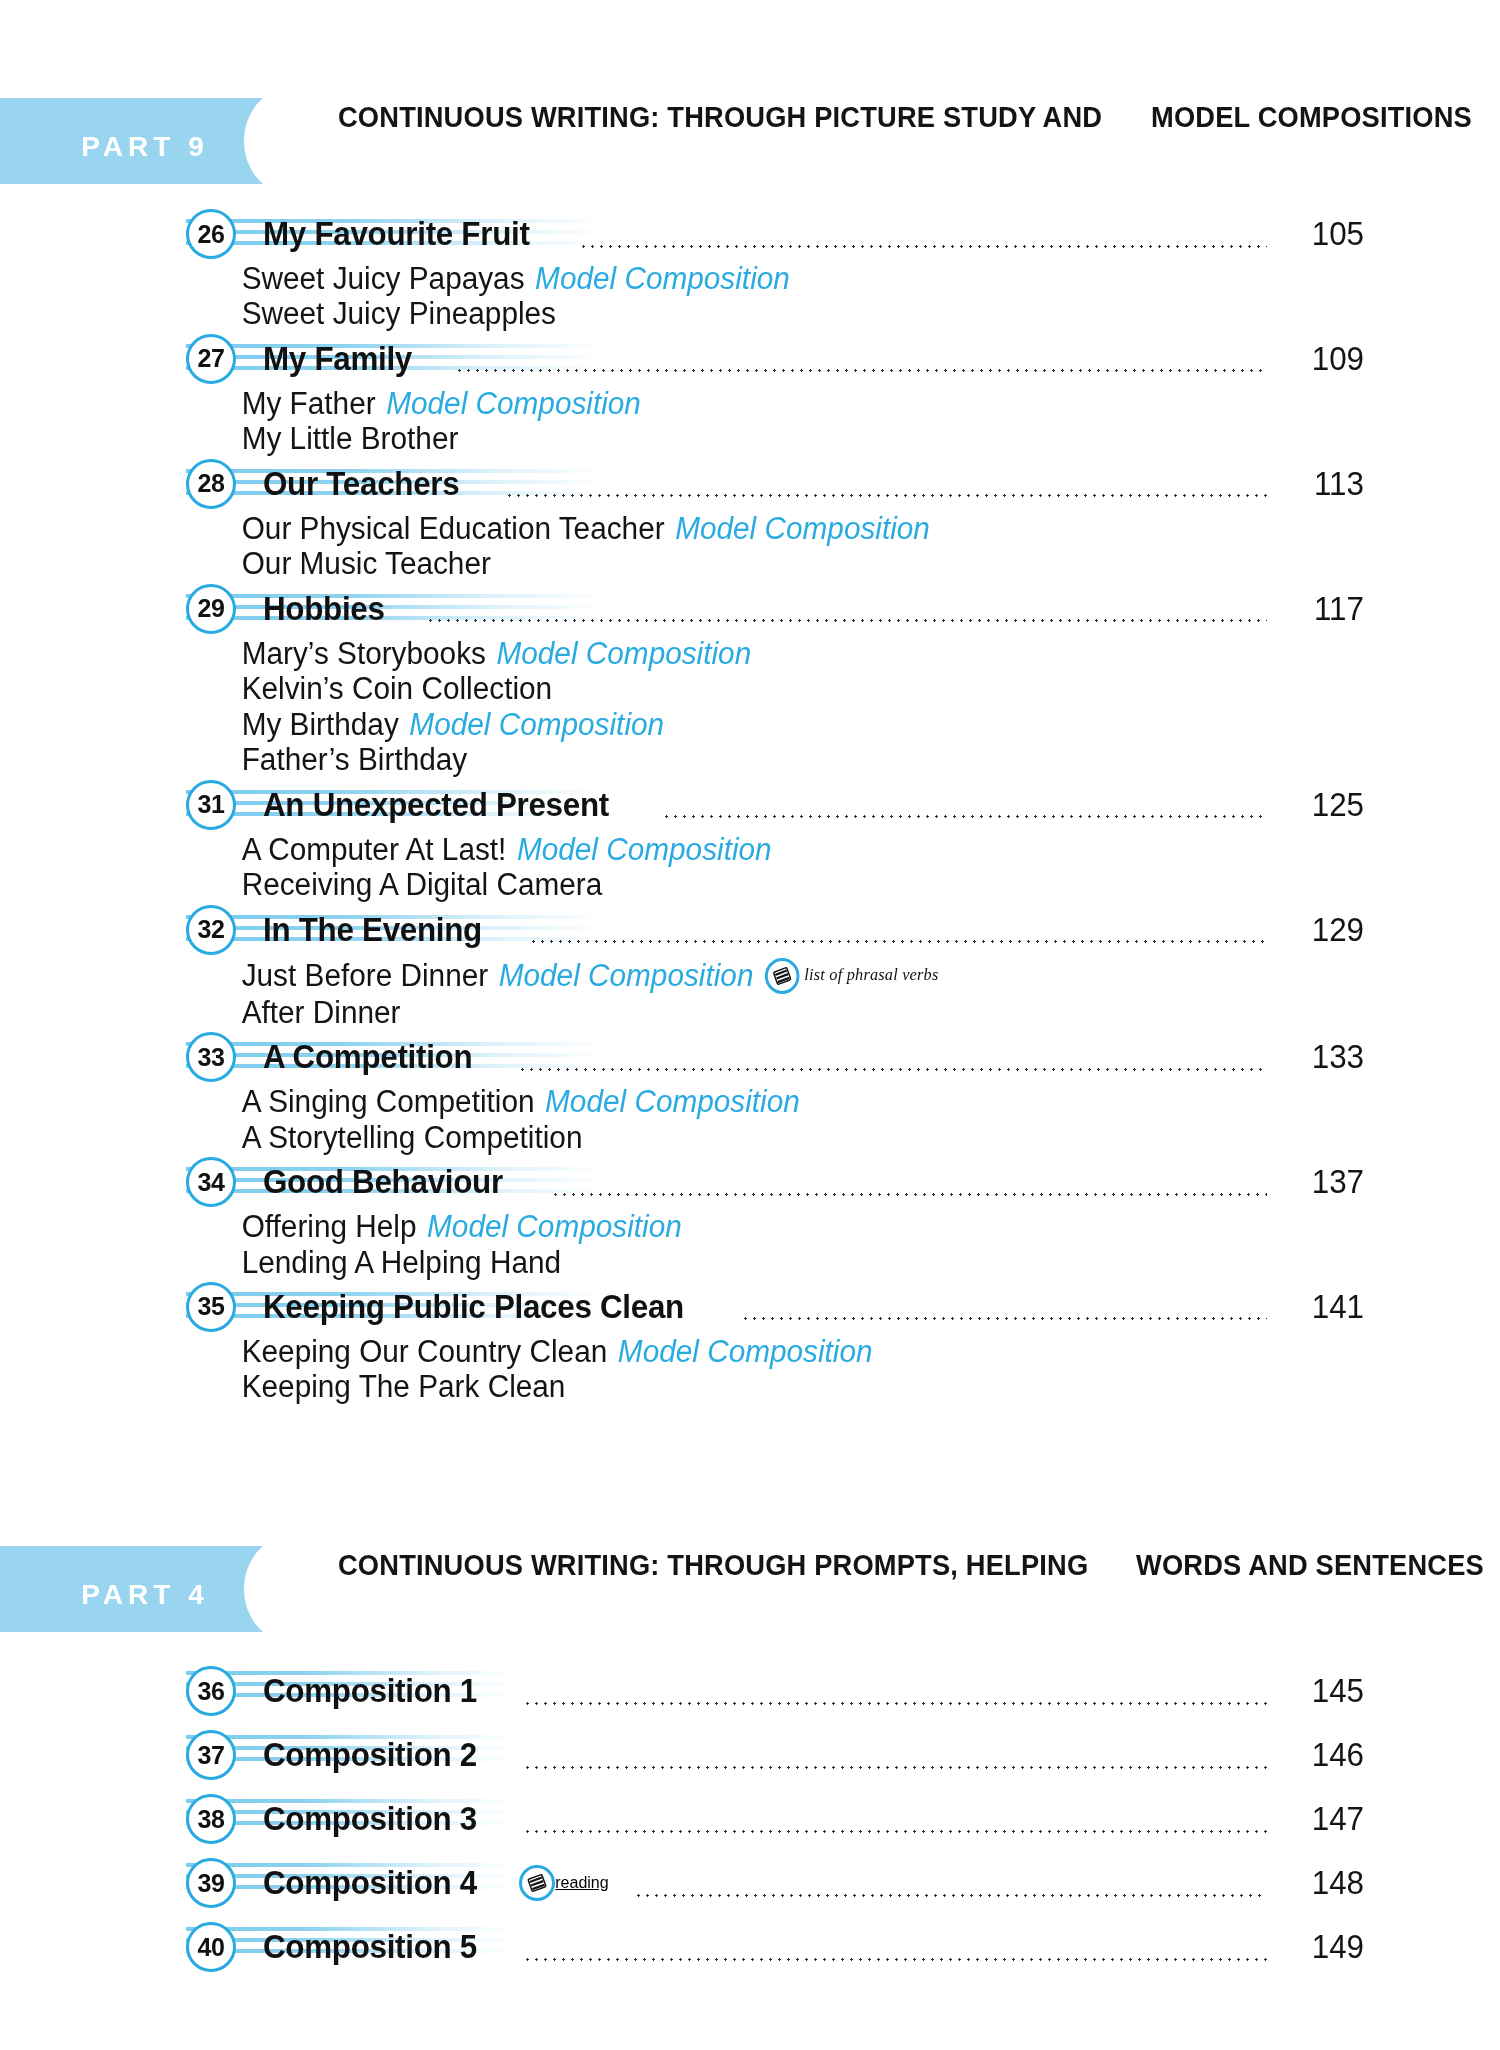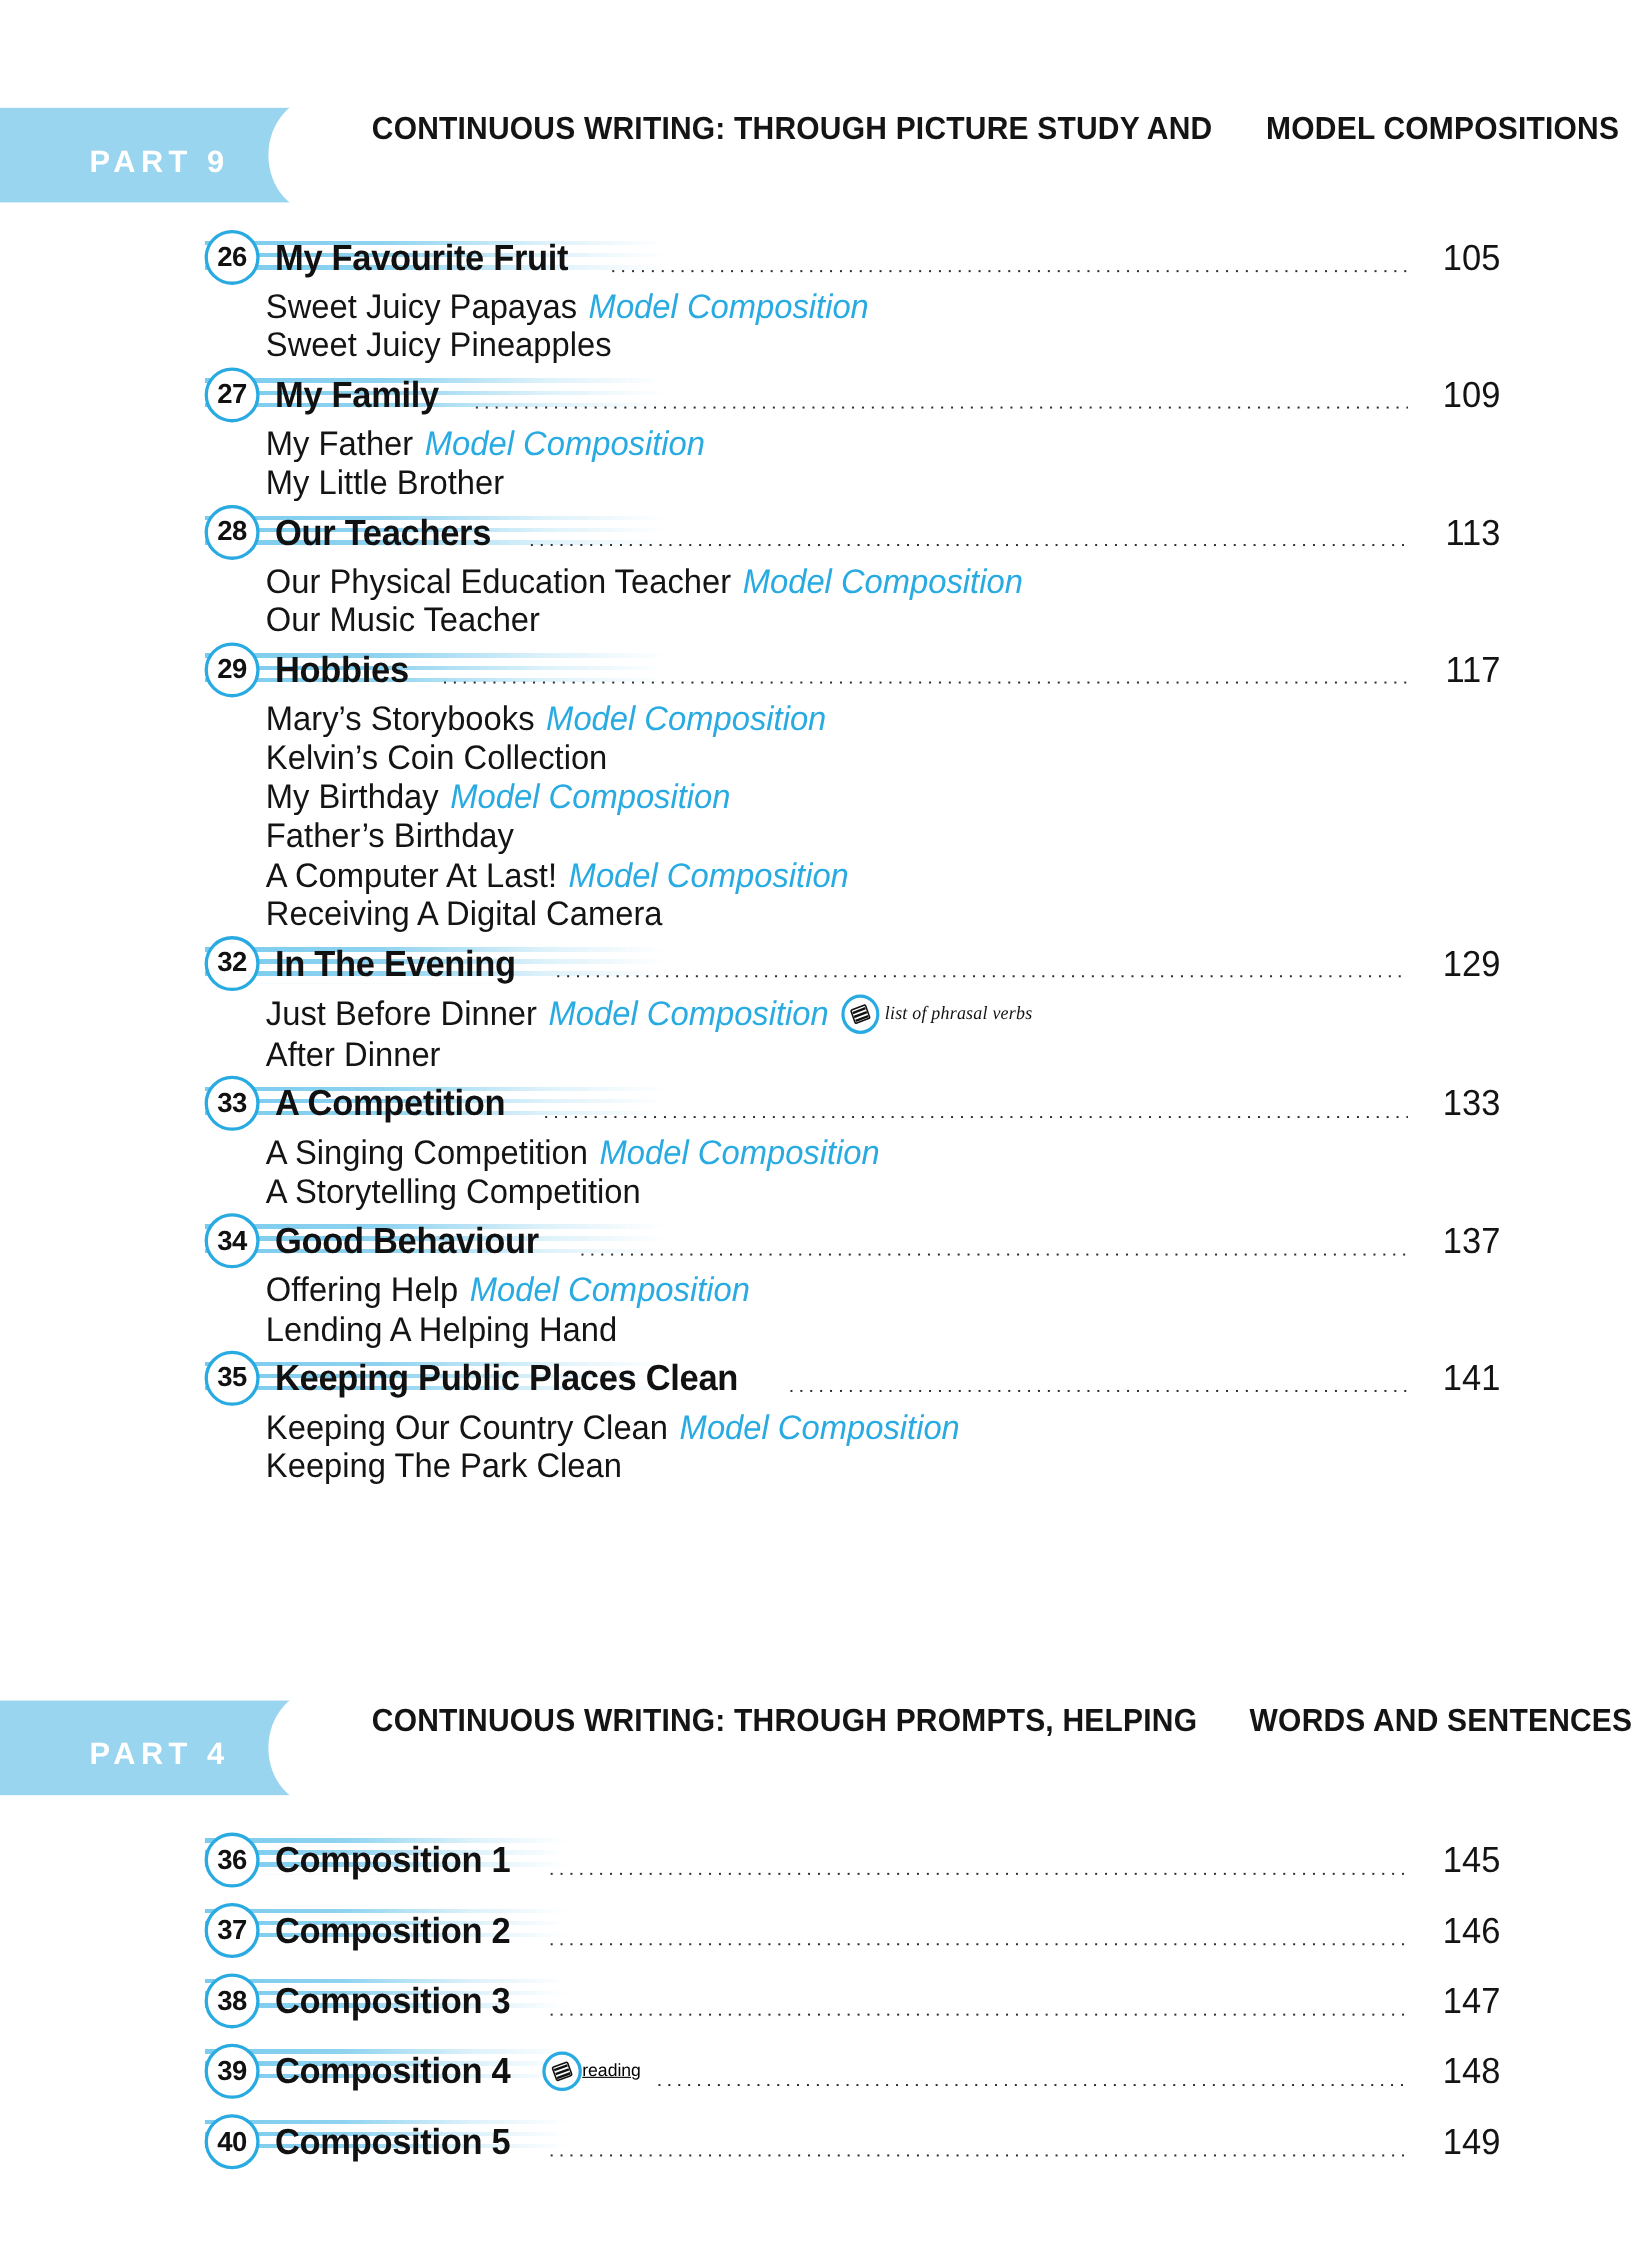--- a/index.html
+++ b/index.html
@@ -100,20 +100,21 @@
 
   .entry {
     margin-top: 2px;
   }
 
   .entry-main {
     position: relative;
     display: flex;
     align-items: center;
     height: 52px;
+    gap: 13px;
   }
 
   
   .stripes {
     position: absolute;
     left: 0;
     top: 8px;
     height: 36px;
     width: 420px;
     z-index: 0;
@@ -394,20 +395,27 @@
       <div class="sub-line">
         <span>My Birthday</span>
         <span class="model-comp">Model Composition</span>
       </div>
       <div class="sub-line">
         <span>Father’s Birthday</span>
       </div>
     </div>
 
     <div class="entry">
+      <div class="entry-main">
+        <div class="stripes"></div>
+        <div class="num-badge">31</div>
+        <div class="entry-title">An Unexpected Present</div>
+        <div class="dots"></div>
+        <div class="page-num">125</div>
+      </div>
       <div class="sub-line">
         <span>A Computer At Last!</span>
         <span class="model-comp">Model Composition</span>
       </div>
       <div class="sub-line">
         <span>Receiving A Digital Camera</span>
       </div>
     </div>
 
     <div class="entry">

